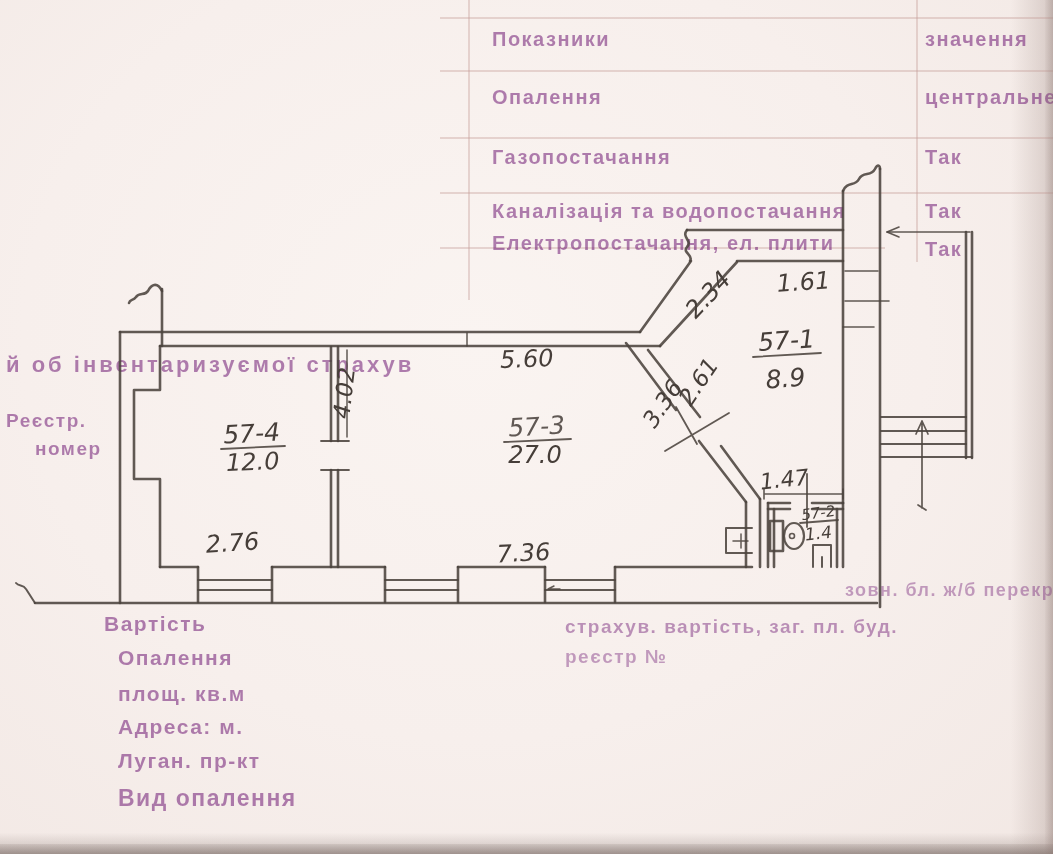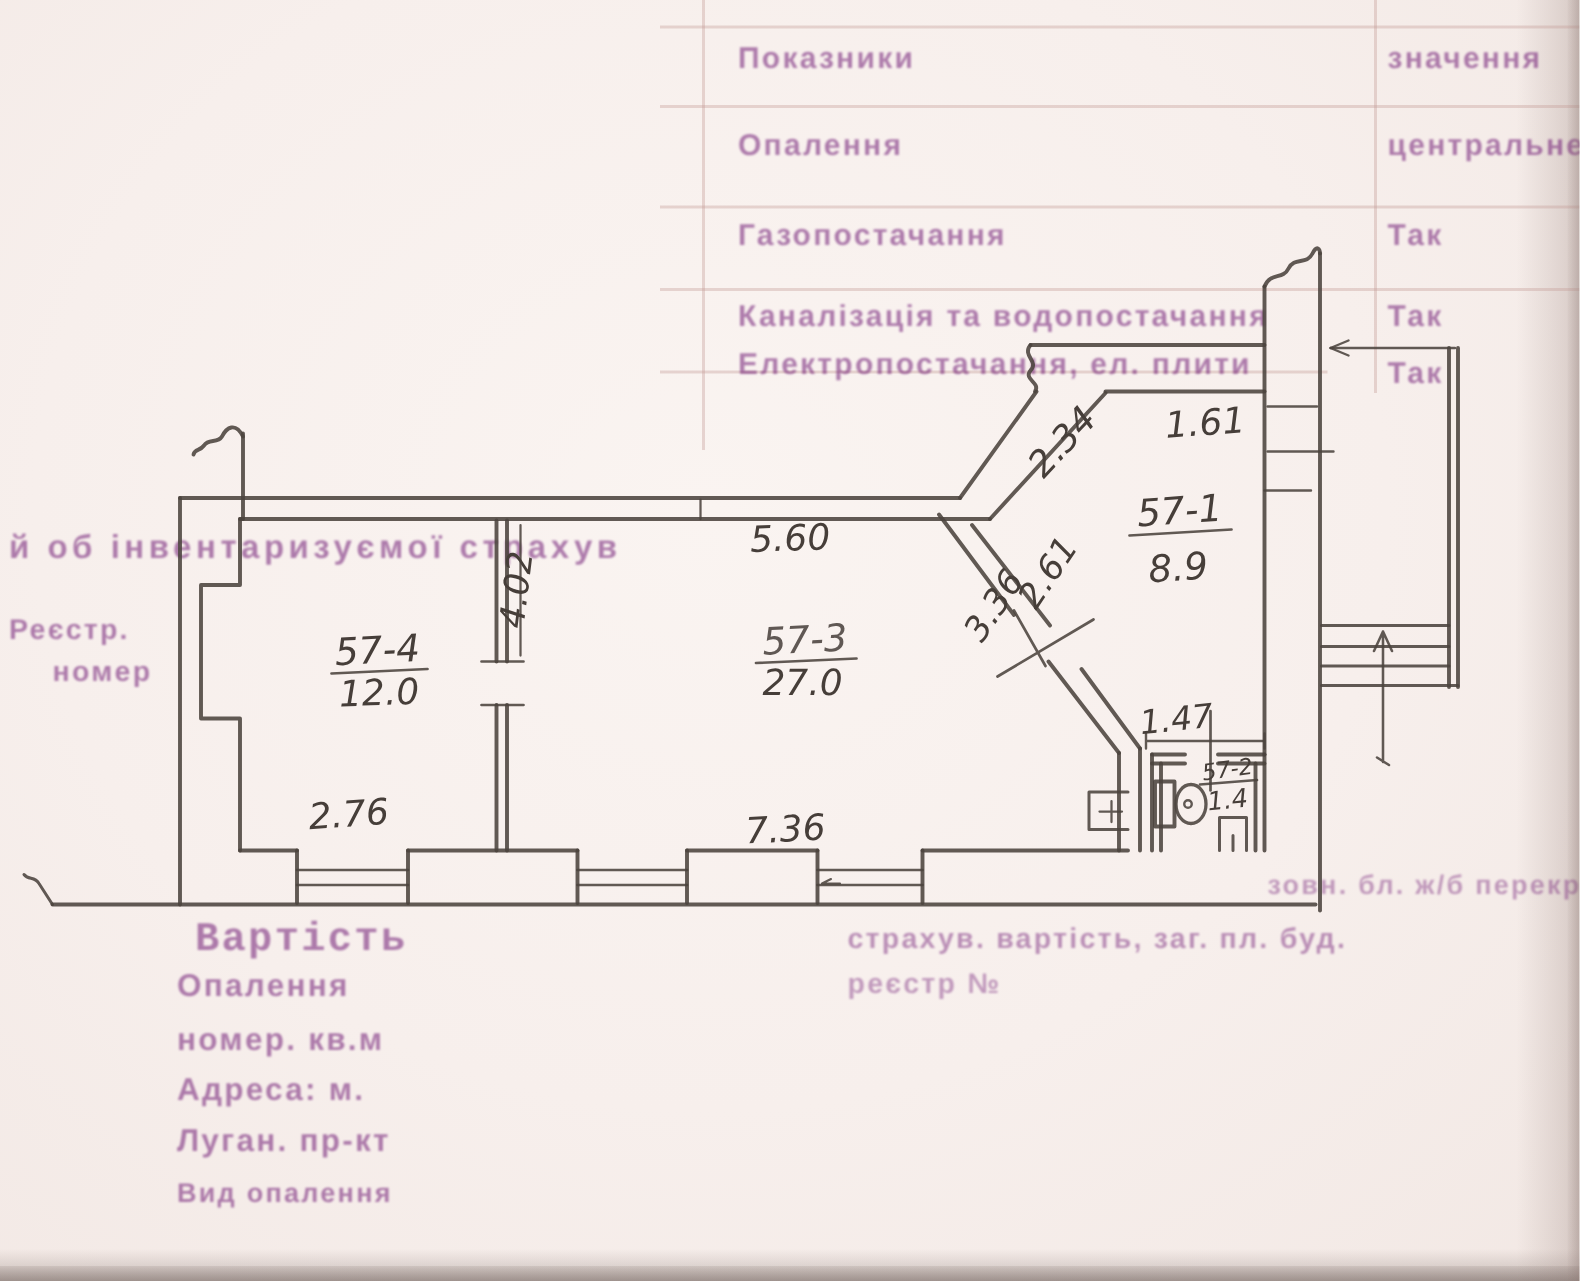--- a/index.html
+++ b/index.html
@@ -41,26 +41,26 @@
 <div class="ghost" style="left:925px;top:146px;font-size:20px;">Так</div>
 <div class="ghost" style="left:492px;top:200px;font-size:20px;">Каналізація та водопостачання</div>
 <div class="ghost" style="left:925px;top:200px;font-size:20px;">Так</div>
 <div class="ghost" style="left:492px;top:232px;font-size:20px;">Електропостачання, ел. плити</div>
 <div class="ghost" style="left:925px;top:238px;font-size:20px;">Так</div>
 
 <div class="ghost" style="left:6px;top:352px;font-size:22px;letter-spacing:3px;">й об інвентаризуємої страхув</div>
 <div class="ghost" style="left:6px;top:410px;font-size:19px;">Реєстр.</div>
 <div class="ghost" style="left:6px;top:438px;font-size:19px;margin-left:29px;">номер</div>
 
-<div class="ghost" style="left:130px;top:612px;font-size:27px;font-family:Liberation Mono, monospace;">Вартість</div>
+<div class="ghost" style="left:104px;top:612px;font-size:21px;">Вартість</div>
 <div class="ghost" style="left:118px;top:646px;font-size:21px;">Опалення</div>
-<div class="ghost" style="left:118px;top:682px;font-size:21px;">номер. кв.м</div>
+<div class="ghost" style="left:118px;top:682px;font-size:21px;">площ. кв.м</div>
 <div class="ghost" style="left:118px;top:715px;font-size:21px;">Адреса: м.</div>
 <div class="ghost" style="left:118px;top:749px;font-size:21px;">Луган. пр-кт</div>
-<div class="ghost" style="left:118px;top:785px;font-size:18px;">Вид опалення</div>
+<div class="ghost" style="left:118px;top:785px;font-size:23px;">Вид опалення</div>
 <div class="ghost" style="left:118px;top:818px;font-size:21px;margin-top:44px;">буд №</div>
 
 <div class="ghost" style="left:845px;top:580px;font-size:18px;opacity:.4;">зовн. бл. ж/б перекр.</div>
 <div class="ghost" style="left:565px;top:616px;font-size:19px;opacity:.45;">страхув. вартість, заг. пл. буд.</div>
 <div class="ghost" style="left:565px;top:646px;font-size:19px;opacity:.4;">реєстр №</div>
 
 <svg width="1053" height="854" viewBox="0 0 1053 854" style="position:absolute;left:0;top:0;">
 
   <g class="ink" stroke-width="2.6" stroke-opacity=".88">
 

